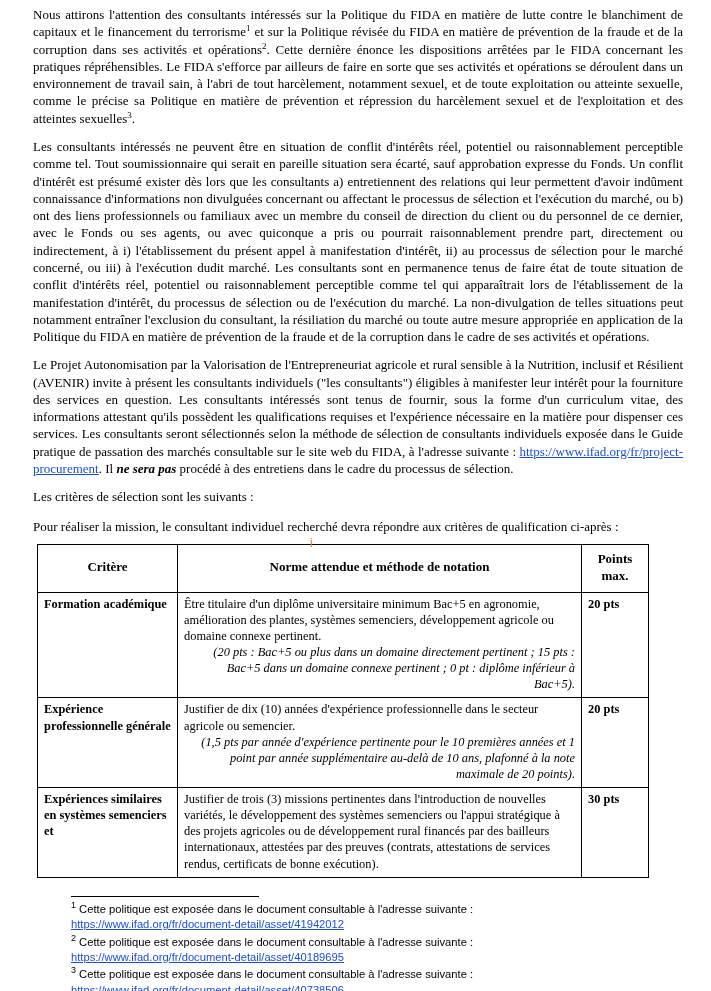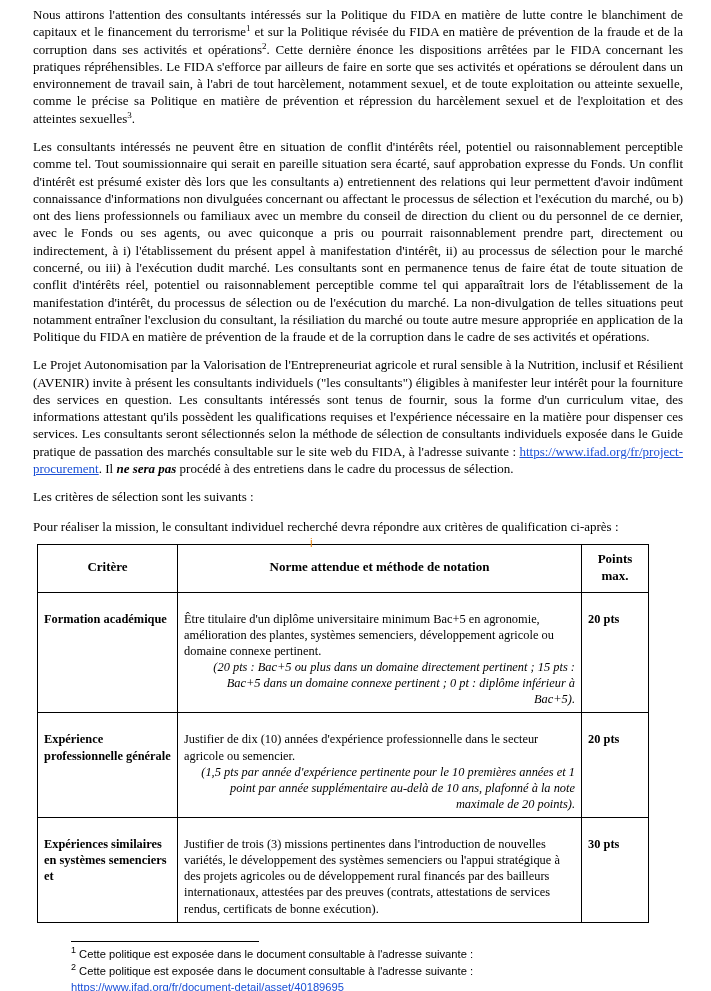--- a/index.html
+++ b/index.html
@@ -53,21 +53,21 @@
 
   table.grid {
     border-collapse: collapse;
     width: 611px;
     margin: 0 0 16px 4px;
     table-layout: fixed;
   }
   table.grid td, table.grid th {
     border: 1px solid #000;
     vertical-align: top;
-    padding: 18px 6px 5px 6px;
+    padding: 3px 6px 5px 6px;
     font-size: 12.4px;
     line-height: 1.30;
   }
   table.grid th {
     text-align: center;
     font-weight: bold;
     vertical-align: middle;
     font-size: 13px;
     padding: 6px 4px 7px 4px;
   }
@@ -182,18 +182,18 @@
           <td class="crit-name">Expériences similaires en systèmes semenciers et</td>
           <td class="norme">
             <div>Justifier de trois (3) missions pertinentes dans l'introduction de nouvelles variétés, le développement des systèmes semenciers ou l'appui stratégique à des projets agricoles ou de développement rural financés par des bailleurs internationaux, attestées par des preuves (contrats, attestations de services rendus, certificats de bonne exécution).</div>
           </td>
           <td class="points">30 pts</td>
         </tr>
       </tbody>
   </table>
 
   <div class="footnotes" id="footnotes">
-      <div class="fn"><span class="num">1</span><span> Cette politique est exposée dans le document consultable à l'adresse suivante :</span></div>
+      <div class="fn"><span class="num">1</span><span> Cette politique est exposée dans le document consultable à l'adresse suivante :</span><span class="link fnurl">https://www.ifad.org/fr/document-detail/asset/41942012</span></div>
       <div class="fn"><span class="num">2</span><span> Cette politique est exposée dans le document consultable à l'adresse suivante :</span><span class="link fnurl">https://www.ifad.org/fr/document-detail/asset/40189695</span></div>
       <div class="fn"><span class="num">3</span><span> Cette politique est exposée dans le document consultable à l'adresse suivante :</span><span class="link fnurl">https://www.ifad.org/fr/document-detail/asset/40738506</span></div>
     </div>
 
 </div>
 
 </body></html>

